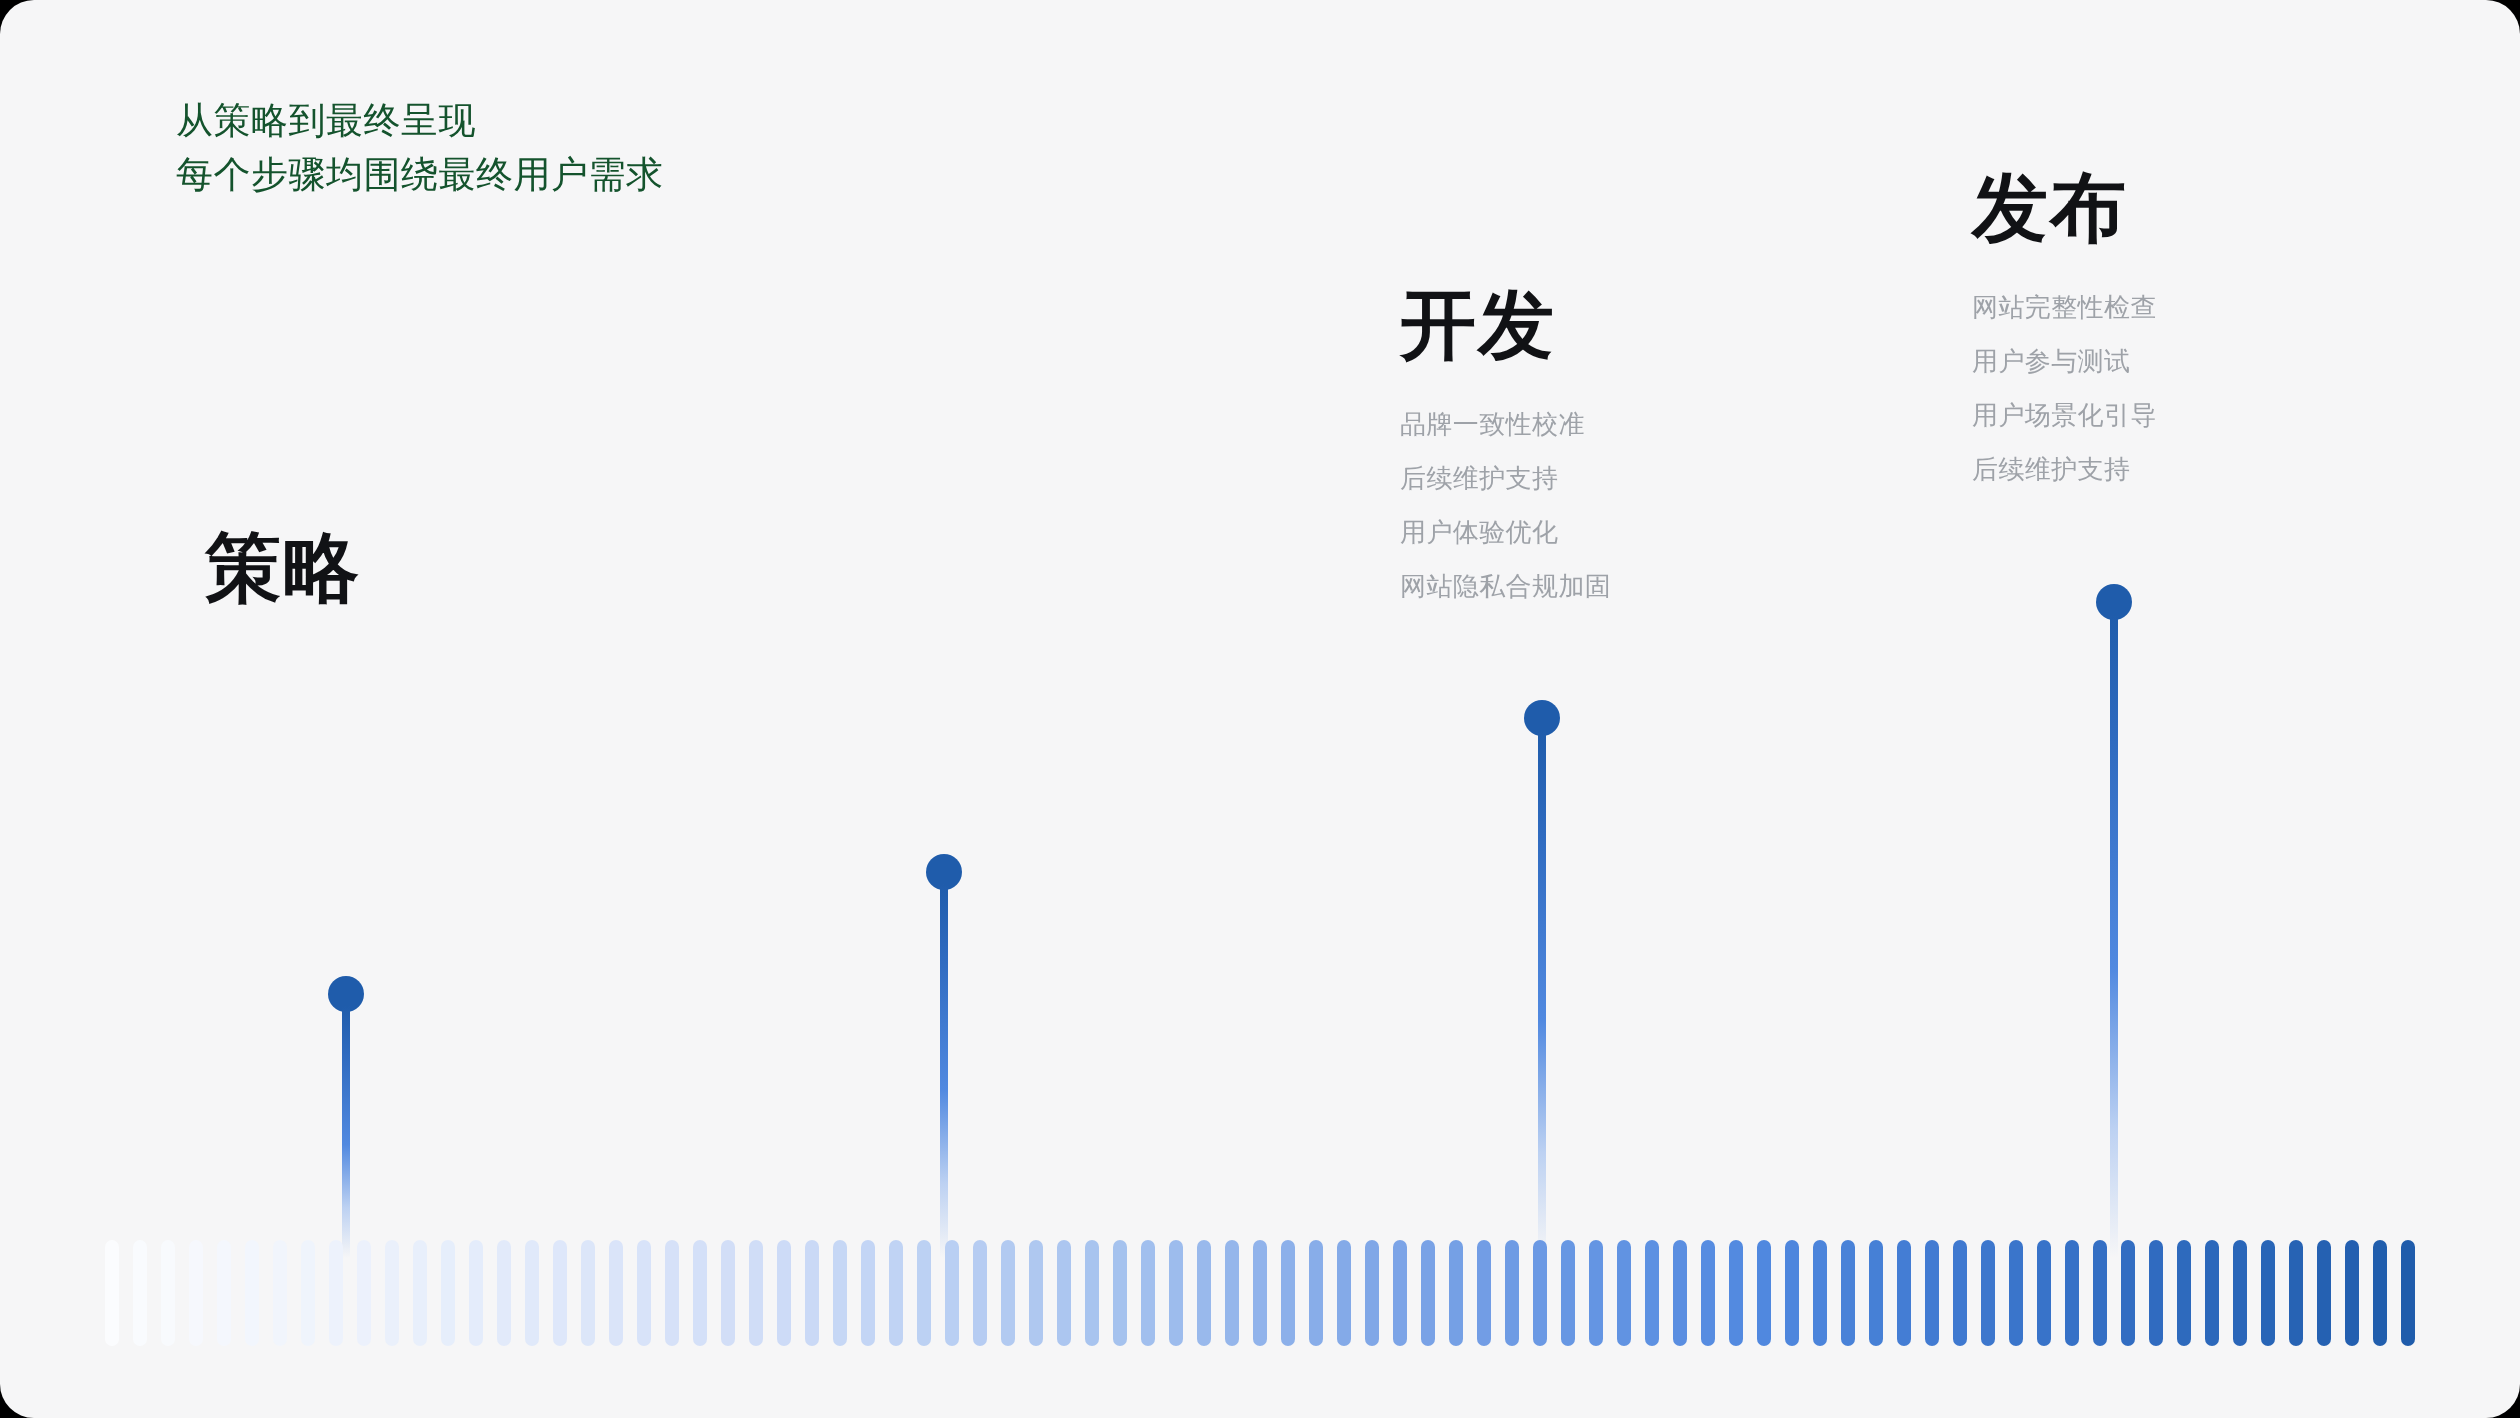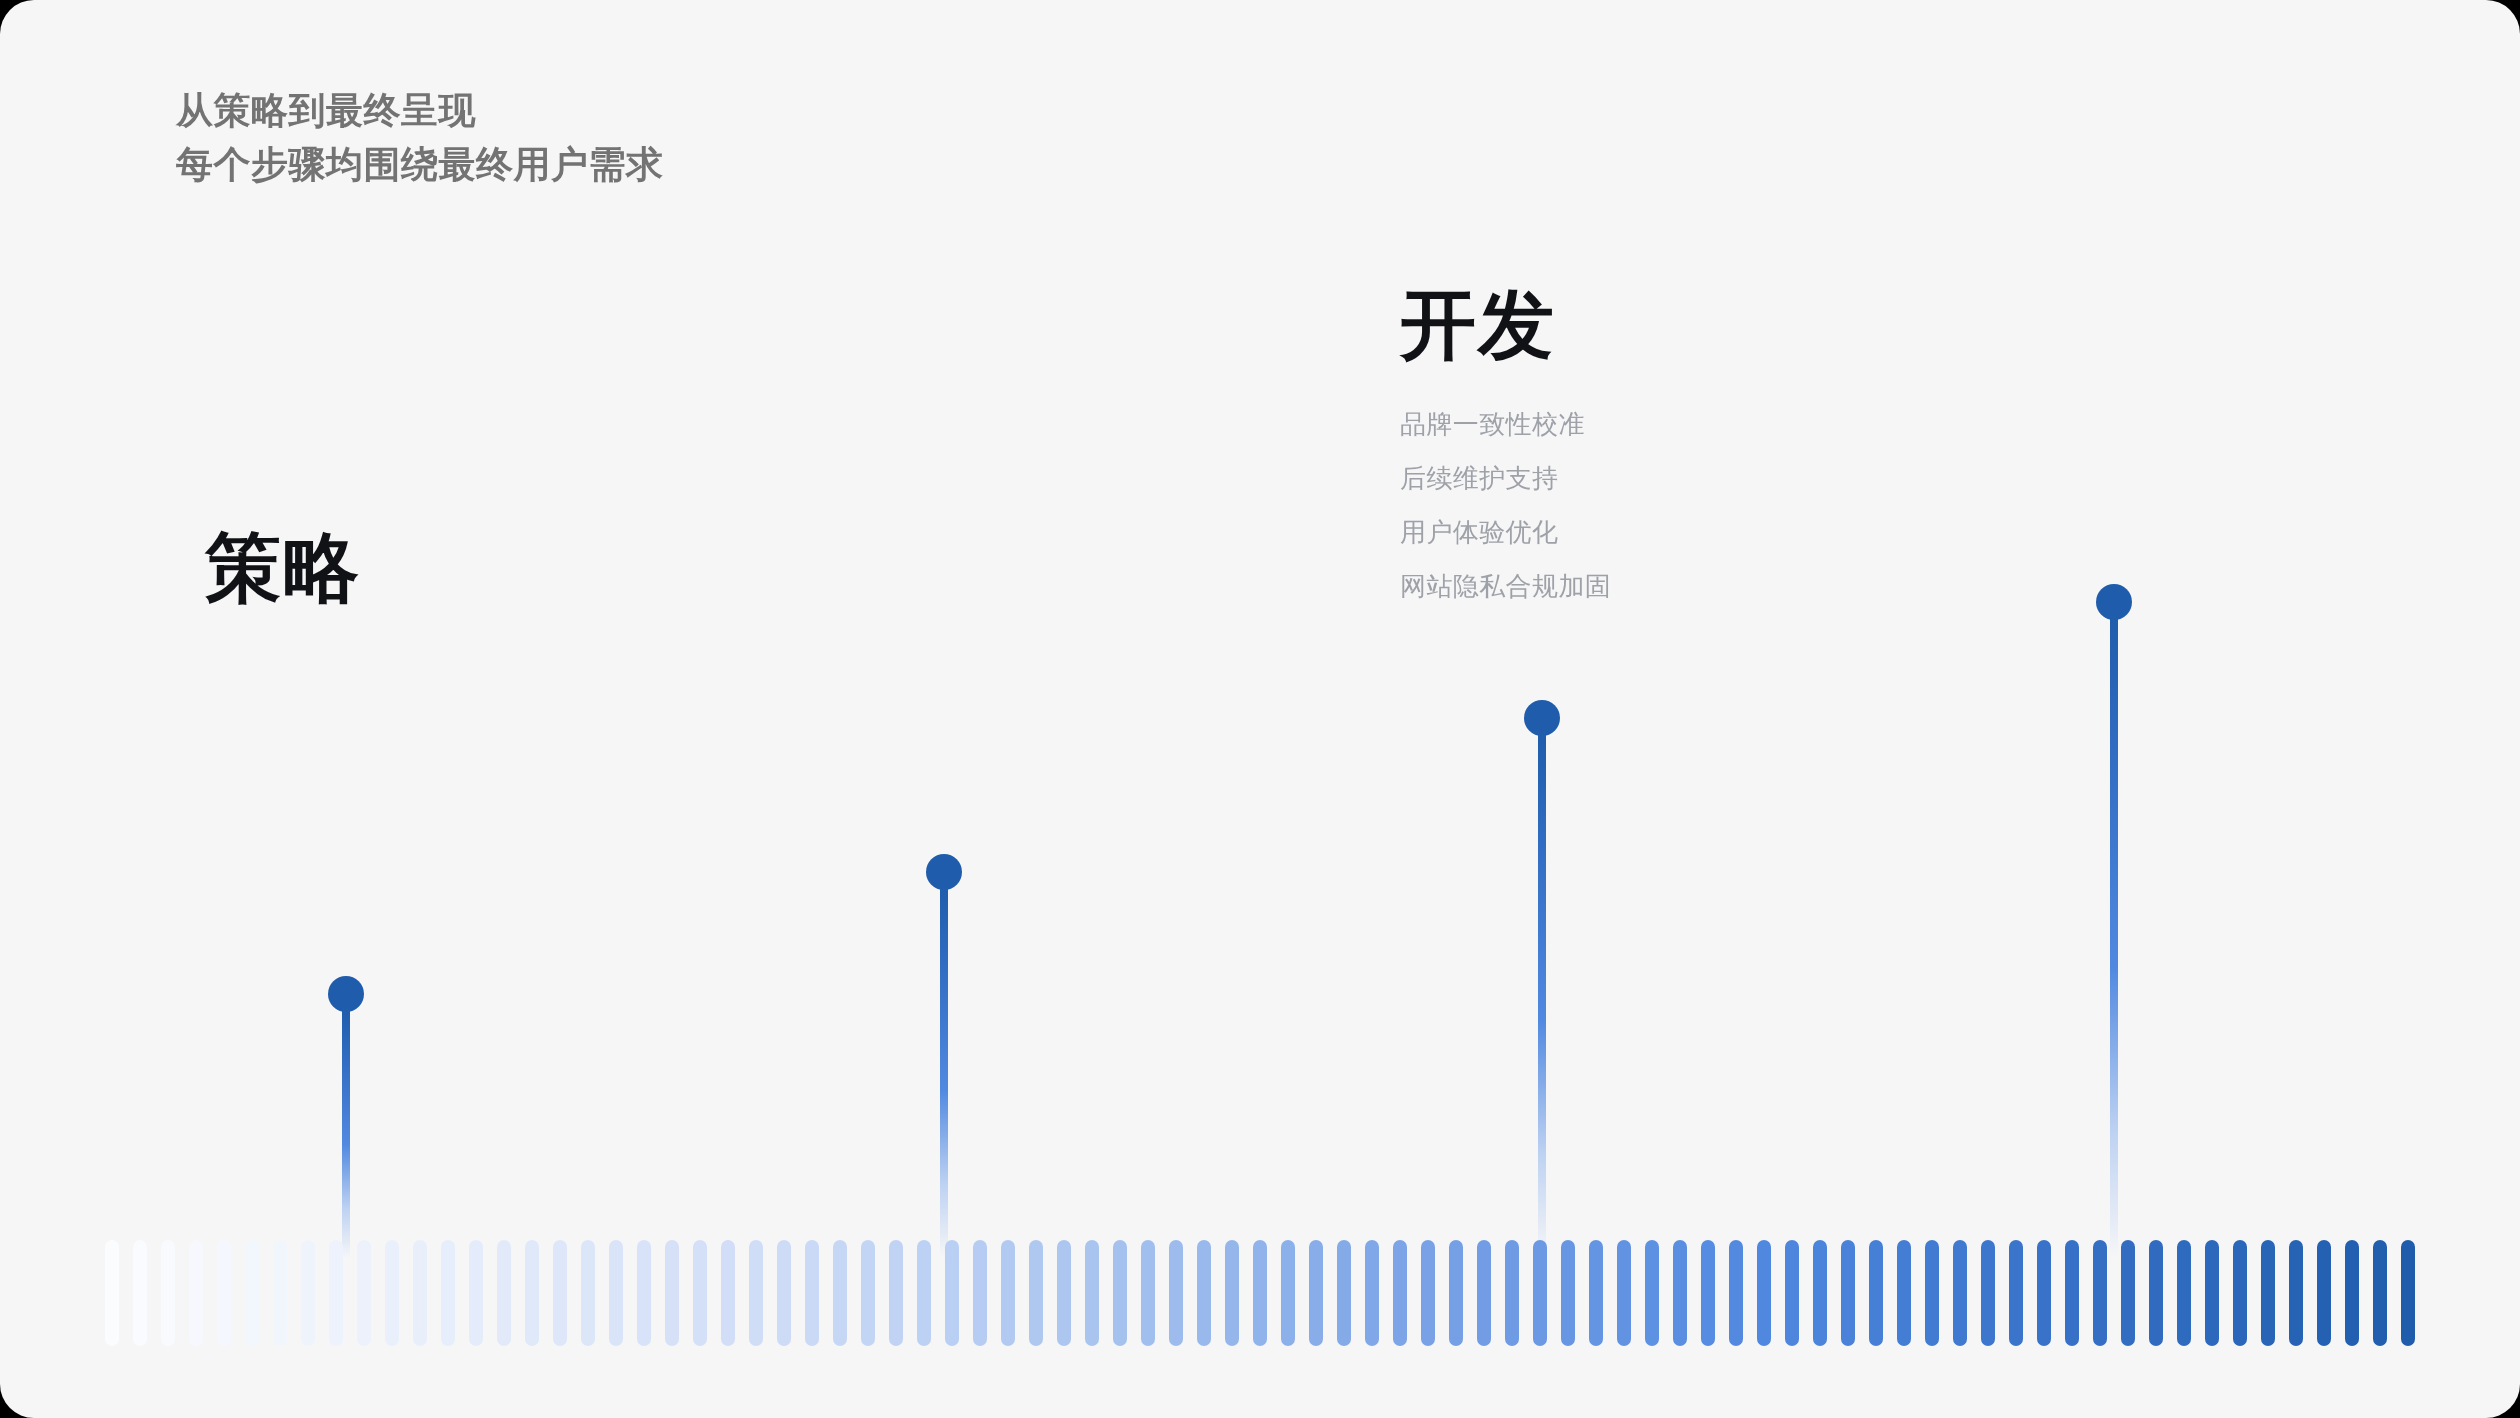--- a/index.html
+++ b/index.html
@@ -14,24 +14,24 @@
     left:0; top:0;
     width:2520px; height:1418px;
     background:#f6f6f7;
     border-radius:34px;
     overflow:hidden;
   }
 
   
   #header {
     position:absolute;
-    left:176px; top:84px;
-    color:#737373;
+    left:176px; top:94px;
+    color:#14532d;
     font-size:37px;
-    font-weight:bold;
+    font-weight:normal;
     line-height:1.46;
     letter-spacing:0.5px;
     white-space:nowrap;
   }
   #header .hline { display:block; }
 
   
   .stage { position:absolute; white-space:nowrap; }
   .stage-title {
     color:#111215;
@@ -116,20 +116,29 @@
   <div class="stage stage-2">
     <div class="stage-title">开发</div>
     <div class="stage-items">
       <span class="stage-item">品牌一致性校准</span>
       <span class="stage-item">后续维护支持</span>
       <span class="stage-item">用户体验优化</span>
       <span class="stage-item">网站隐私合规加固</span>
     </div>
   </div>
 
+  <div class="stage stage-3">
+    <div class="stage-title">发布</div>
+    <div class="stage-items">
+      <span class="stage-item">网站完整性检查</span>
+      <span class="stage-item">用户参与测试</span>
+      <span class="stage-item">用户场景化引导</span>
+      <span class="stage-item">后续维护支持</span>
+    </div>
+  </div>
 
   <div class="pin pin-0">
     <span class="dot"></span>
     <span class="stem"></span>
   </div>
   <div class="pin pin-1">
     <span class="dot"></span>
     <span class="stem"></span>
   </div>
   <div class="pin pin-2">

